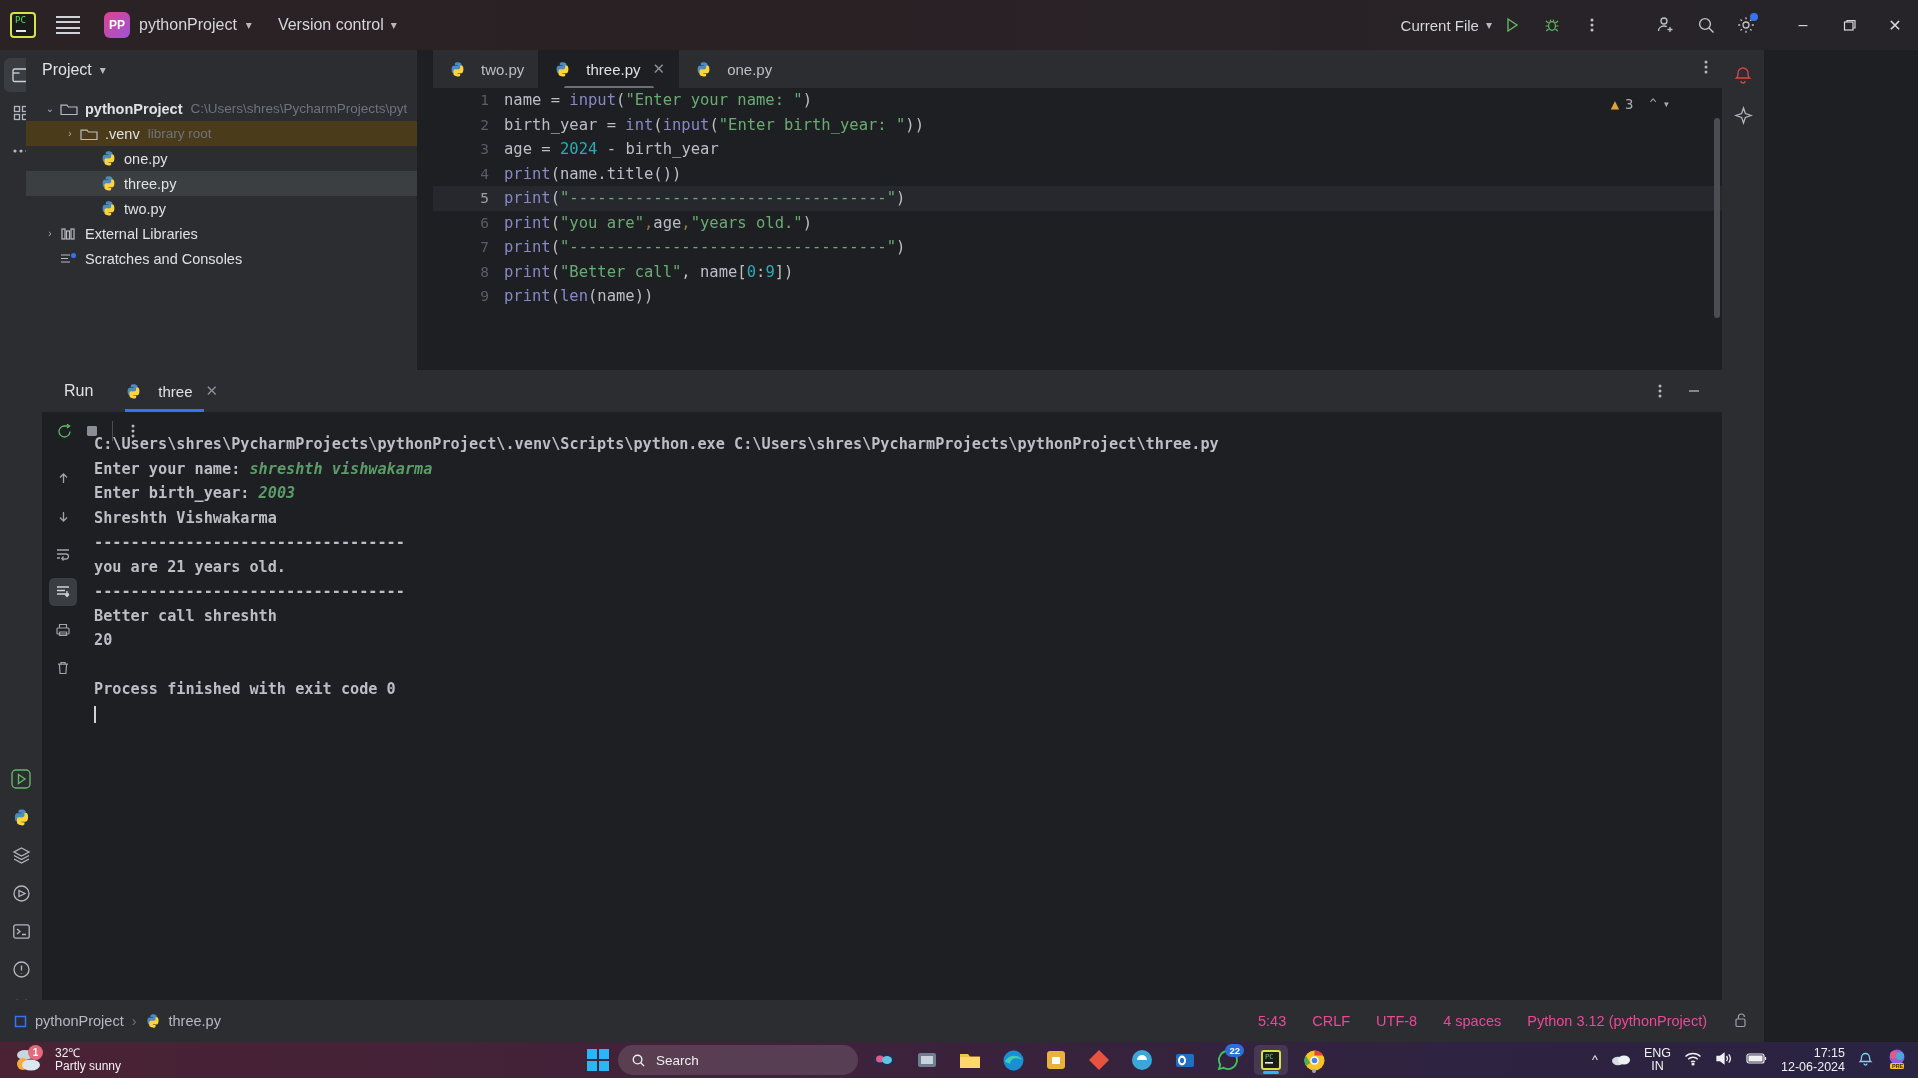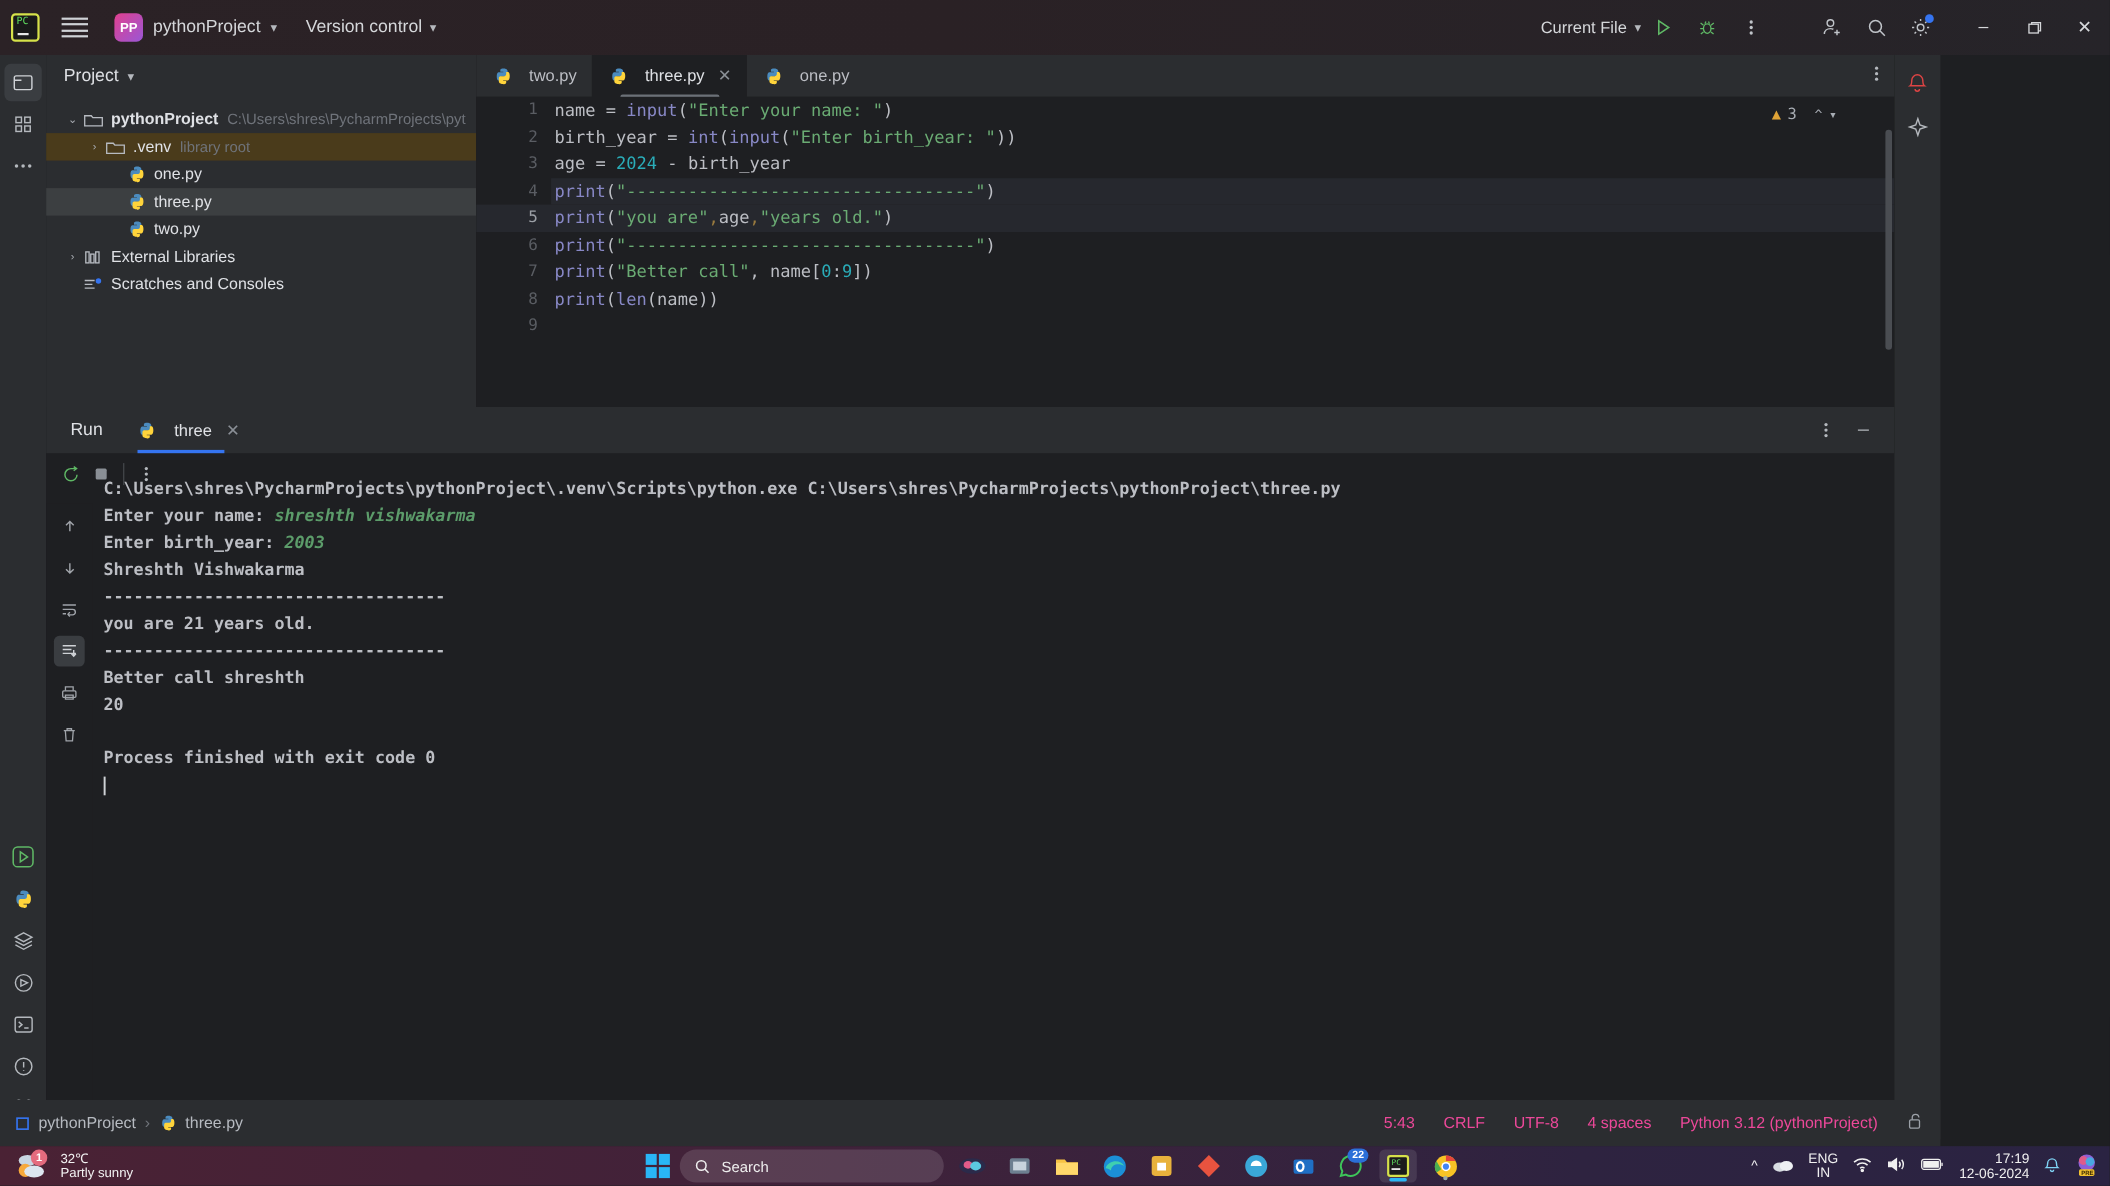--- a/index.html
+++ b/index.html
@@ -47,21 +47,21 @@
   .tsbtn{width:34px;height:34px;display:flex;align-items:center;justify-content:center;border-radius:6px;cursor:pointer;color:#b4b8bd;}
   .tsbtn.active{background:#3a3d41;}
   .tsbtn.run-active{ color:#5fb865; }
   .tsspacer{flex:1;}
 
   
   .rstrip{position:absolute;top:50px;right:0;width:42px;bottom:42px;background:#2b2d30;
     display:flex;flex-direction:column;align-items:center;padding-top:8px;gap:6px;}
 
   
-  .project-panel{position:absolute;top:50px;left:42px;width:391px;height:320px;background:#2b2d30;}
+  .project-panel{position:absolute;top:50px;left:26px;width:391px;height:320px;background:#2b2d30;}
   .pp-header{height:40px;display:flex;align-items:center;padding-left:16px;gap:8px;}
   .pp-title{color:#dfe1e5;font-size:16px;}
   .tree{padding-top:6px;font-size:14.5px;}
   .trow{height:25px;display:flex;align-items:center;color:#dfe1e5;cursor:pointer;white-space:nowrap;}
   .trow.sel{background:#3c3f41;}
   .trow.hl{background:#4a3b1b;}
   .arrow{width:20px;text-align:center;color:#a9adb3;font-size:10px;flex:none;}
   .folder{width:18px;height:14px;flex:none;margin-right:7px;position:relative;}
   .folder svg{display:block;}
   .pyico{width:17px;height:17px;margin-right:7px;flex:none;}
@@ -425,20 +425,21 @@
           <div class="gline cur">5</div>
           <div class="gline">6</div>
           <div class="gline">7</div>
           <div class="gline">8</div>
           <div class="gline">9</div>
         </div>
       <div class="codelines">
         <div class="cl"><span class="id">name</span> <span class="op">=</span> <span class="fn">input</span><span class="op">(</span><span class="str">"Enter your name: "</span><span class="op">)</span></div>
         <div class="cl"><span class="id">birth_year</span> <span class="op">=</span> <span class="fn">int</span><span class="op">(</span><span class="fn">input</span><span class="op">(</span><span class="str">"Enter birth_year: "</span><span class="op">))</span></div>
         <div class="cl"><span class="id">age</span> <span class="op">=</span> <span class="num">2024</span> <span class="op">-</span> <span class="id">birth_year</span></div>
+        <div class="cl"><span class="fn">print</span><span class="op">(</span><span class="id">name</span><span class="op">.</span><span class="id">title</span><span class="op">())</span></div>
         <div class="cl cur"><span class="fn">print</span><span class="op">(</span><span class="str">"----------------------------------"</span><span class="op">)</span></div>
         <div class="cl"><span class="fn">print</span><span class="op">(</span><span class="str">"you are"</span><span class="sq">,</span><span class="id">age</span><span class="sq">,</span><span class="str">"years old."</span><span class="op">)</span></div>
         <div class="cl"><span class="fn">print</span><span class="op">(</span><span class="str">"----------------------------------"</span><span class="op">)</span></div>
         <div class="cl"><span class="fn">print</span><span class="op">(</span><span class="str">"Better call"</span><span class="op">,</span> <span class="id">name</span><span class="op">[</span><span class="num">0</span><span class="op">:</span><span class="num">9</span><span class="op">])</span></div>
         <div class="cl"><span class="fn">print</span><span class="op">(</span><span class="fn">len</span><span class="op">(</span><span class="id">name</span><span class="op">))</span></div>
       </div>
       <div class="warnbox">
         <span class="wtri">▲</span>
         <span>3</span>
         <span style="margin-left:10px;font-size:12px">^</span>
@@ -694,21 +695,21 @@
           </svg>
       </span>
       <span>
         <svg width="22" height="13" viewBox="0 0 22 13" fill="none" stroke="#f0f0f0" stroke-width="1.2">
             <rect x="1" y="2" width="17" height="9" rx="2"></rect>
             <rect x="3" y="4" width="13" height="5" fill="#f0f0f0"></rect>
             <path d="M19.5 5v3"></path>
           </svg>
       </span>
       <span class="clock">
-        <div>17:19</div>
+        <div>17:15</div>
         <div>12-06-2024</div>
       </span>
       <span>
         <svg width="15" height="16" viewBox="0 0 15 16" fill="none" stroke="#7fd4f5" stroke-width="1.3">
             <path d="M3.5 6.5a4 4 0 0 1 8 0c0 3 1.2 4 1.2 4H2.3s1.2-1 1.2-4z"></path>
             <path d="M6 12.5a1.5 1.5 0 0 0 3 0"></path>
           </svg>
       </span>
       <span>
         <svg width="22" height="22" viewBox="0 0 22 22">

